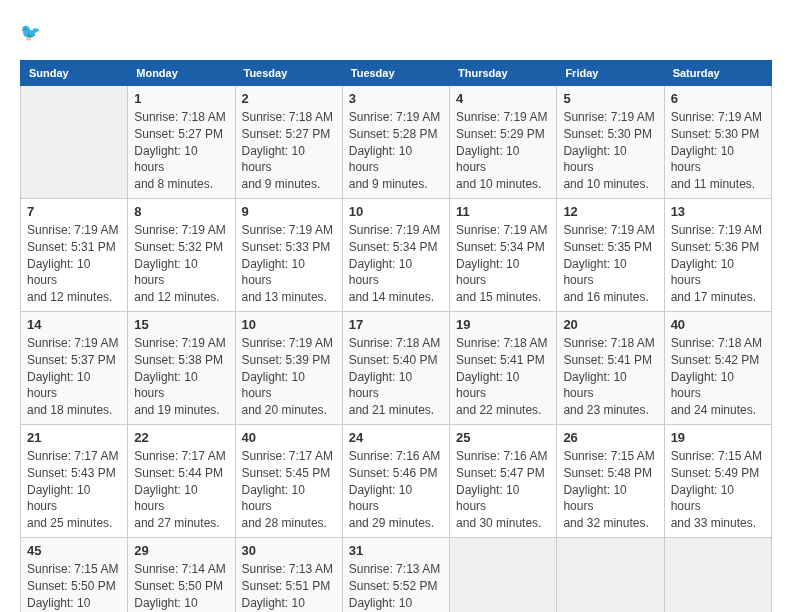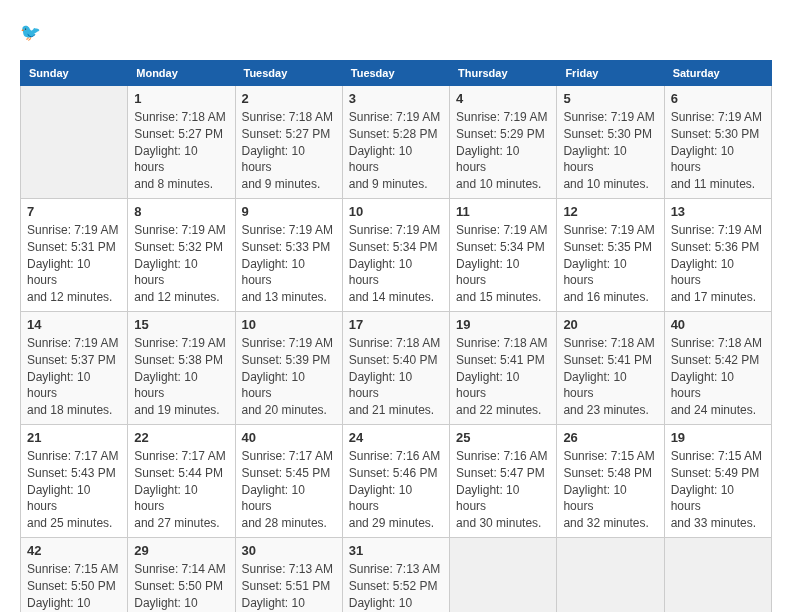--- a/index.html
+++ b/index.html
@@ -308,21 +308,21 @@
         <td>
           <span class="day-number">19</span>
           <div class="day-info" style="white-space: pre-line;">Sunrise: 7:15 AM
 Sunset: 5:49 PM
 Daylight: 10 hours
 and 33 minutes.</div>
         </td>
       </tr>
       <tr>
         <td>
-          <span class="day-number">42</span>
+          <span class="day-number">45</span>
           <div class="day-info" style="white-space: pre-line;">Sunrise: 7:15 AM
 Sunset: 5:50 PM
 Daylight: 10 hours
 and 35 minutes.</div>
         </td>
         <td>
           <span class="day-number">29</span>
           <div class="day-info" style="white-space: pre-line;">Sunrise: 7:14 AM
 Sunset: 5:50 PM
 Daylight: 10 hours

